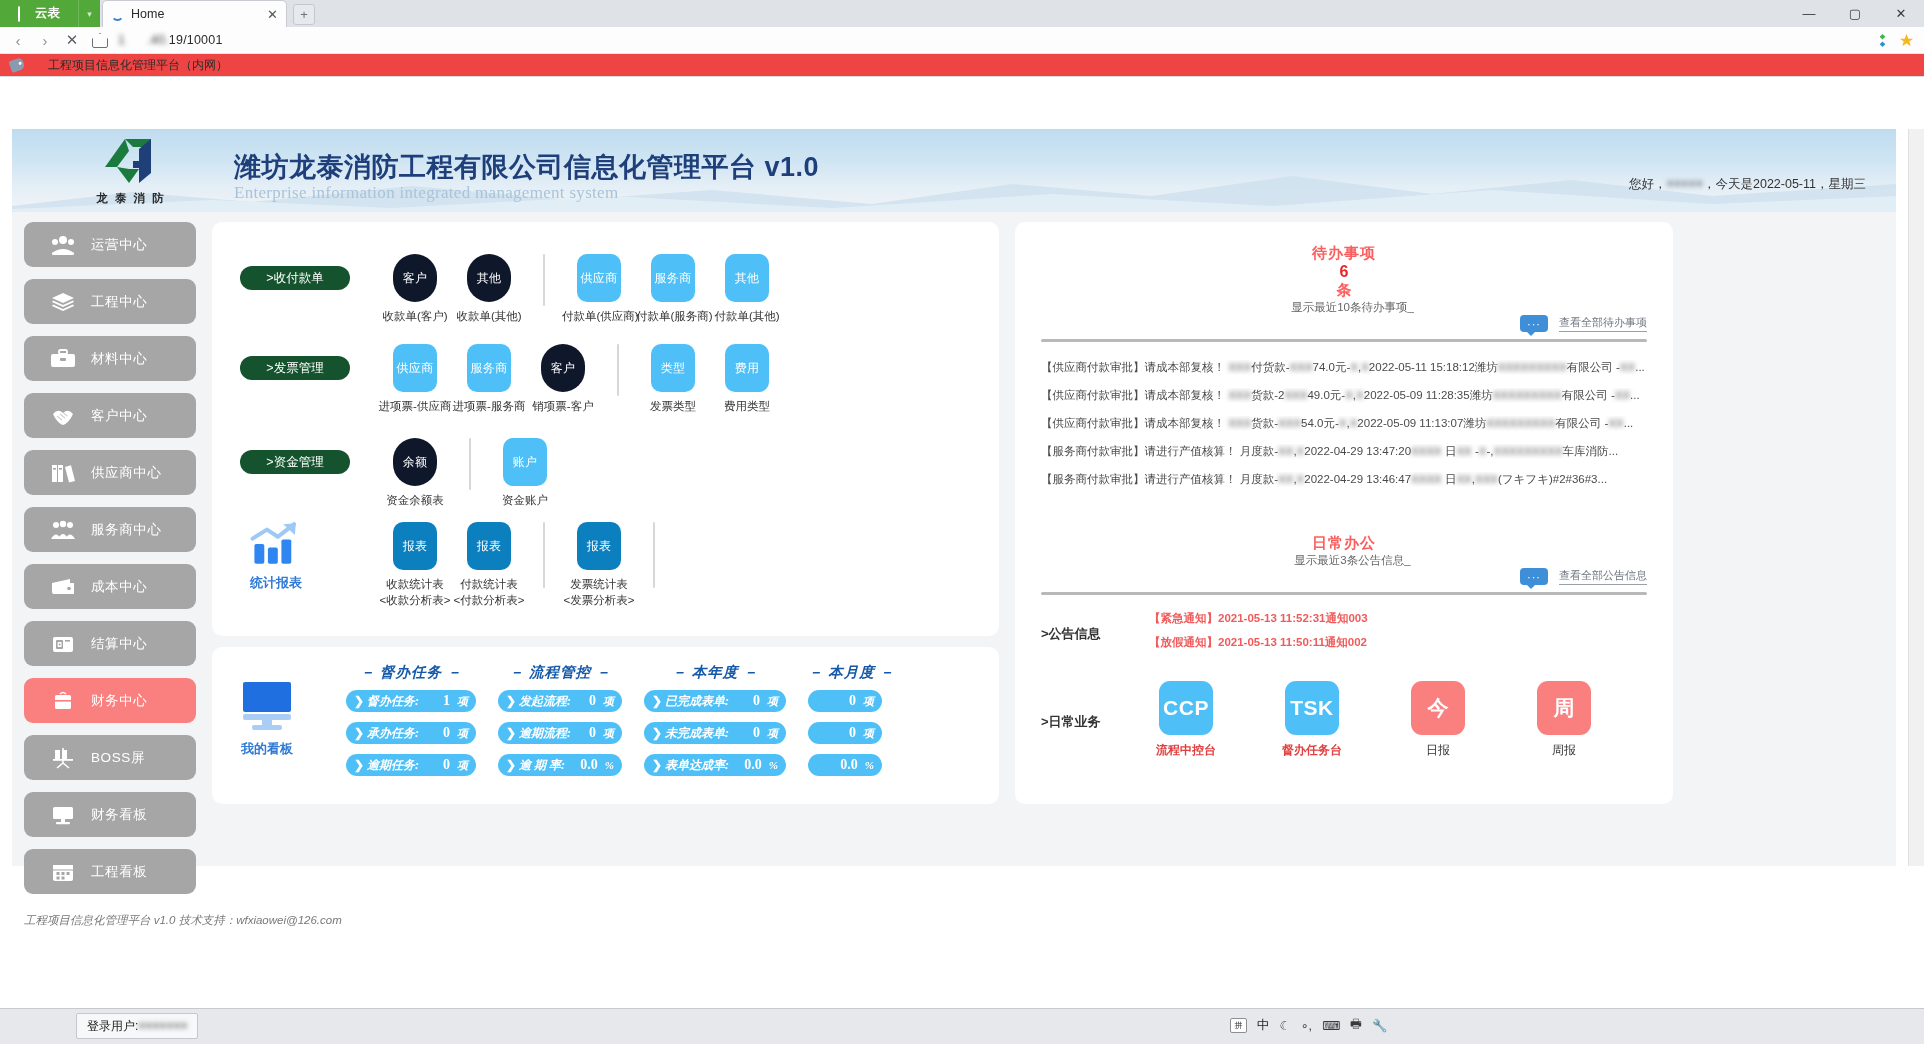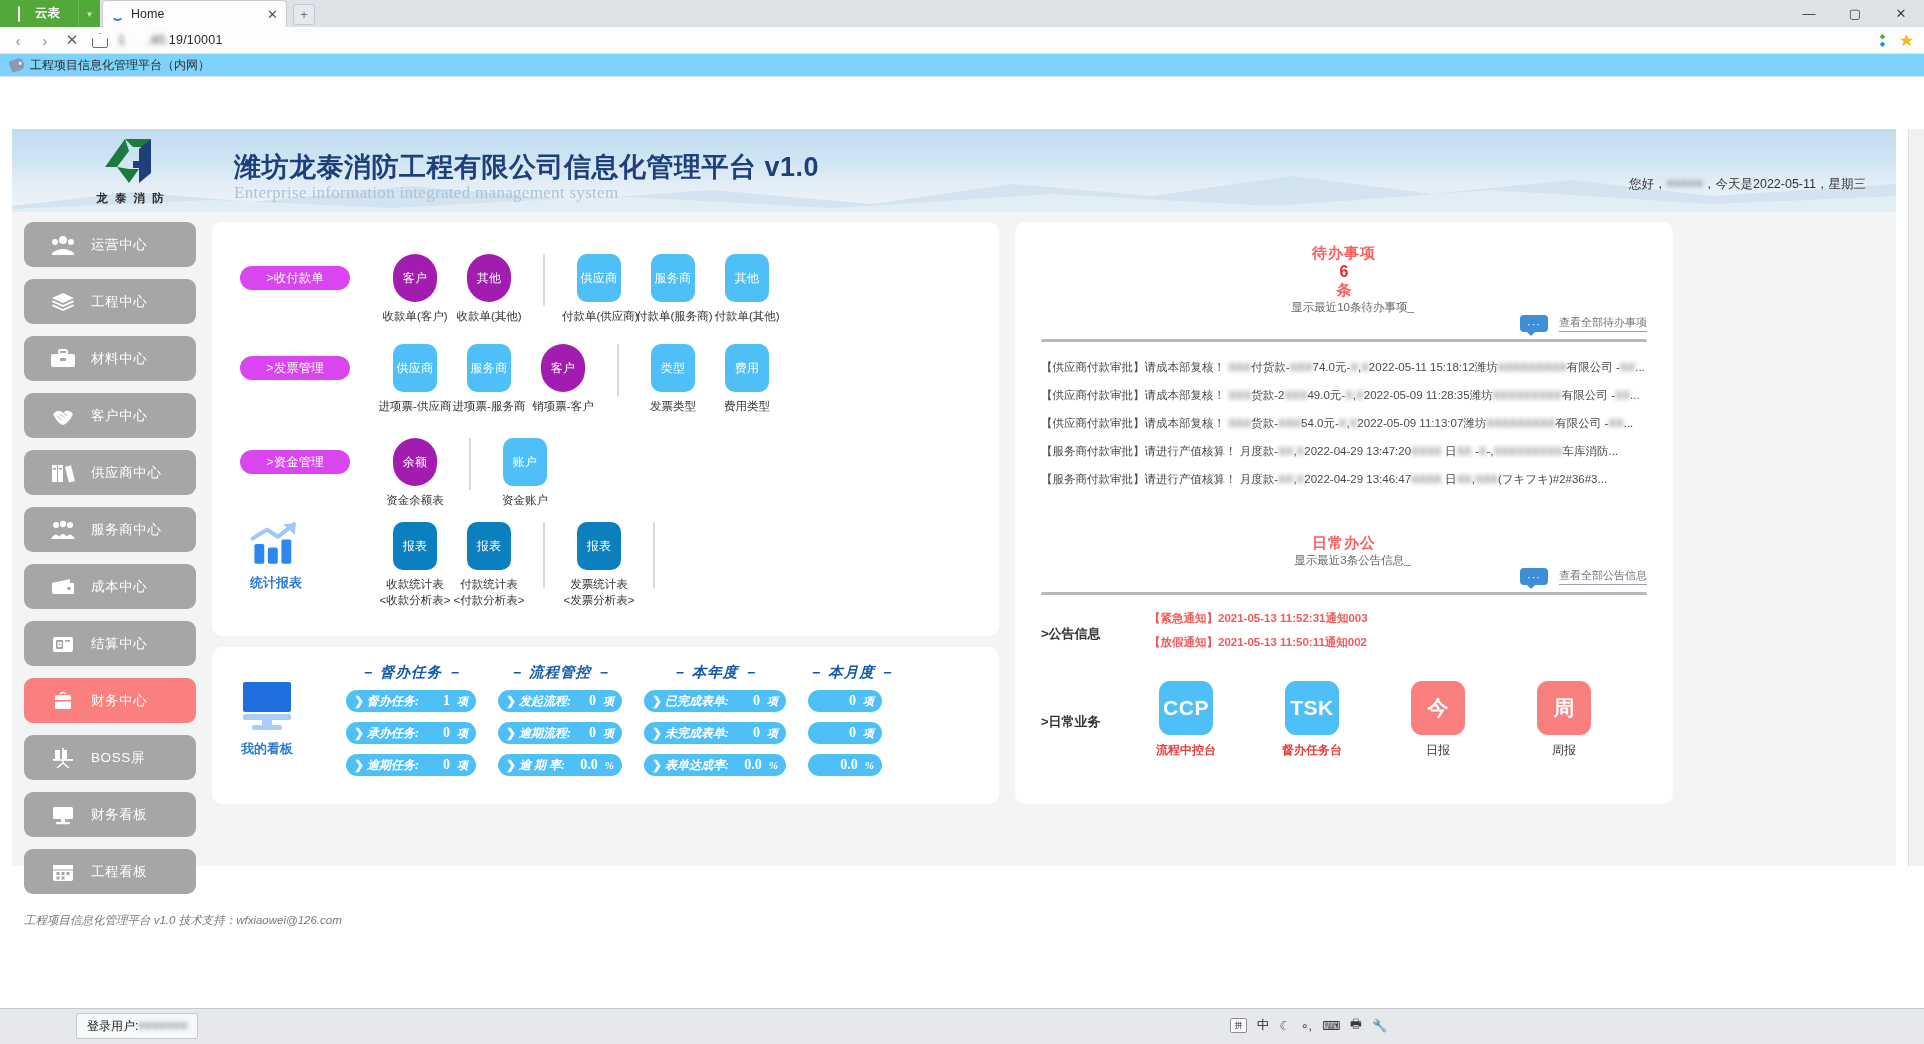--- a/index.html
+++ b/index.html
@@ -52,21 +52,21 @@
   .home-ico::before {
     content: ""; position: absolute; left: 1px; top: 0; width: 14px; height: 13px;
     border: 1.4px solid #6b7078; border-radius: 2px;
     clip-path: polygon(0 38%, 50% 0, 100% 38%, 100% 100%, 0 100%);
   }
   .url { font-size: 12.5px; color: #2b2b2b; letter-spacing: .2px; }
   .url .blur { filter: blur(2.6px); color:#3a3a3a; }
   .addr-right { margin-left: auto; display: flex; align-items: center; gap: 9px; }
   .ext-ico { width: 15px; height: 15px; }
 
-  .bookmarks { height: 23px; background: #7dd3fc; display: flex; align-items: center; padding: 0 10px; gap: 6px; border-bottom: 1px solid #d8dade; }
+  .bookmarks { height: 23px; background: #ef4444; display: flex; align-items: center; padding: 0 10px; gap: 24px; border-bottom: 1px solid #d8dade; }
   .bm-tag { width: 14px; height: 12px; background: #8b9ab0; border-radius: 2px 5px 5px 2px; position: relative; transform: rotate(-20deg); }
   .bm-tag::after { content:""; position:absolute; right:2px; top:4px; width:3px; height:3px; background:#fff; border-radius:50%; }
   .bm-label { font-size: 12px; color: #2c2c2c; }
 
   
   .viewport { flex: 1; background: #ffffff; position: relative; overflow: hidden; }
   .page {
     position: absolute; left: 12px; top: 52px; width: 1884px; height: 737px;
     background: #f3f4f6;
   }
@@ -106,33 +106,33 @@
   .card {
     position: absolute; background: #fff; border-radius: 10px;
   }
   .card-main { left: 200px; top: 93px; width: 787px; height: 414px; }
   .card-board { left: 200px; top: 518px; width: 787px; height: 157px; }
   .card-right { left: 1003px; top: 93px; width: 658px; height: 582px; }
 
   
   .trow { position: absolute; display: flex; align-items: flex-start; }
   .group-pill {
-    width: 110px; height: 24px; background: #d946ef; border-radius: 13px;
+    width: 110px; height: 24px; background: #14532d; border-radius: 13px;
     color: #fff; font-size: 12.5px; display: flex; align-items: center; justify-content: center;
     flex: none;
     text-align: right;
   }
   .tiles { display: flex; align-items: flex-start; }
   .tile-cell { width: 74px; text-align: center; }
   .tile {
     width: 44px; height: 48px; border-radius: 10px; margin: 0 auto;
     display: flex; align-items: center; justify-content: center;
     color: #fff; font-size: 12px; font-weight: 500; letter-spacing: .3px;
   }
-  .tile.red { background: #a21caf; border-radius: 22px; }
+  .tile.red { background: #0f172a; border-radius: 22px; }
   .tile.blue { background: #4ec0f7; }
   .tile.dblue { background: #0c7fbf; }
   .tile-label { font-size: 11.5px; color: #333; margin-top: 7px; white-space: nowrap; }
   .tile-label2 { font-size: 11.5px; color: #333; margin-top: 1px; white-space: nowrap; }
   .vdiv { width: 2px; height: 52px; background: #d7d7d7; margin: 0 17px; border-radius: 1px; align-self: flex-start; }
 
   .stat-chart-ico { width: 72px; text-align: center; }
   .stat-label { font-size: 13px; color: #2f7ad6; font-weight: bold; margin-top: 4px; }
 
   

